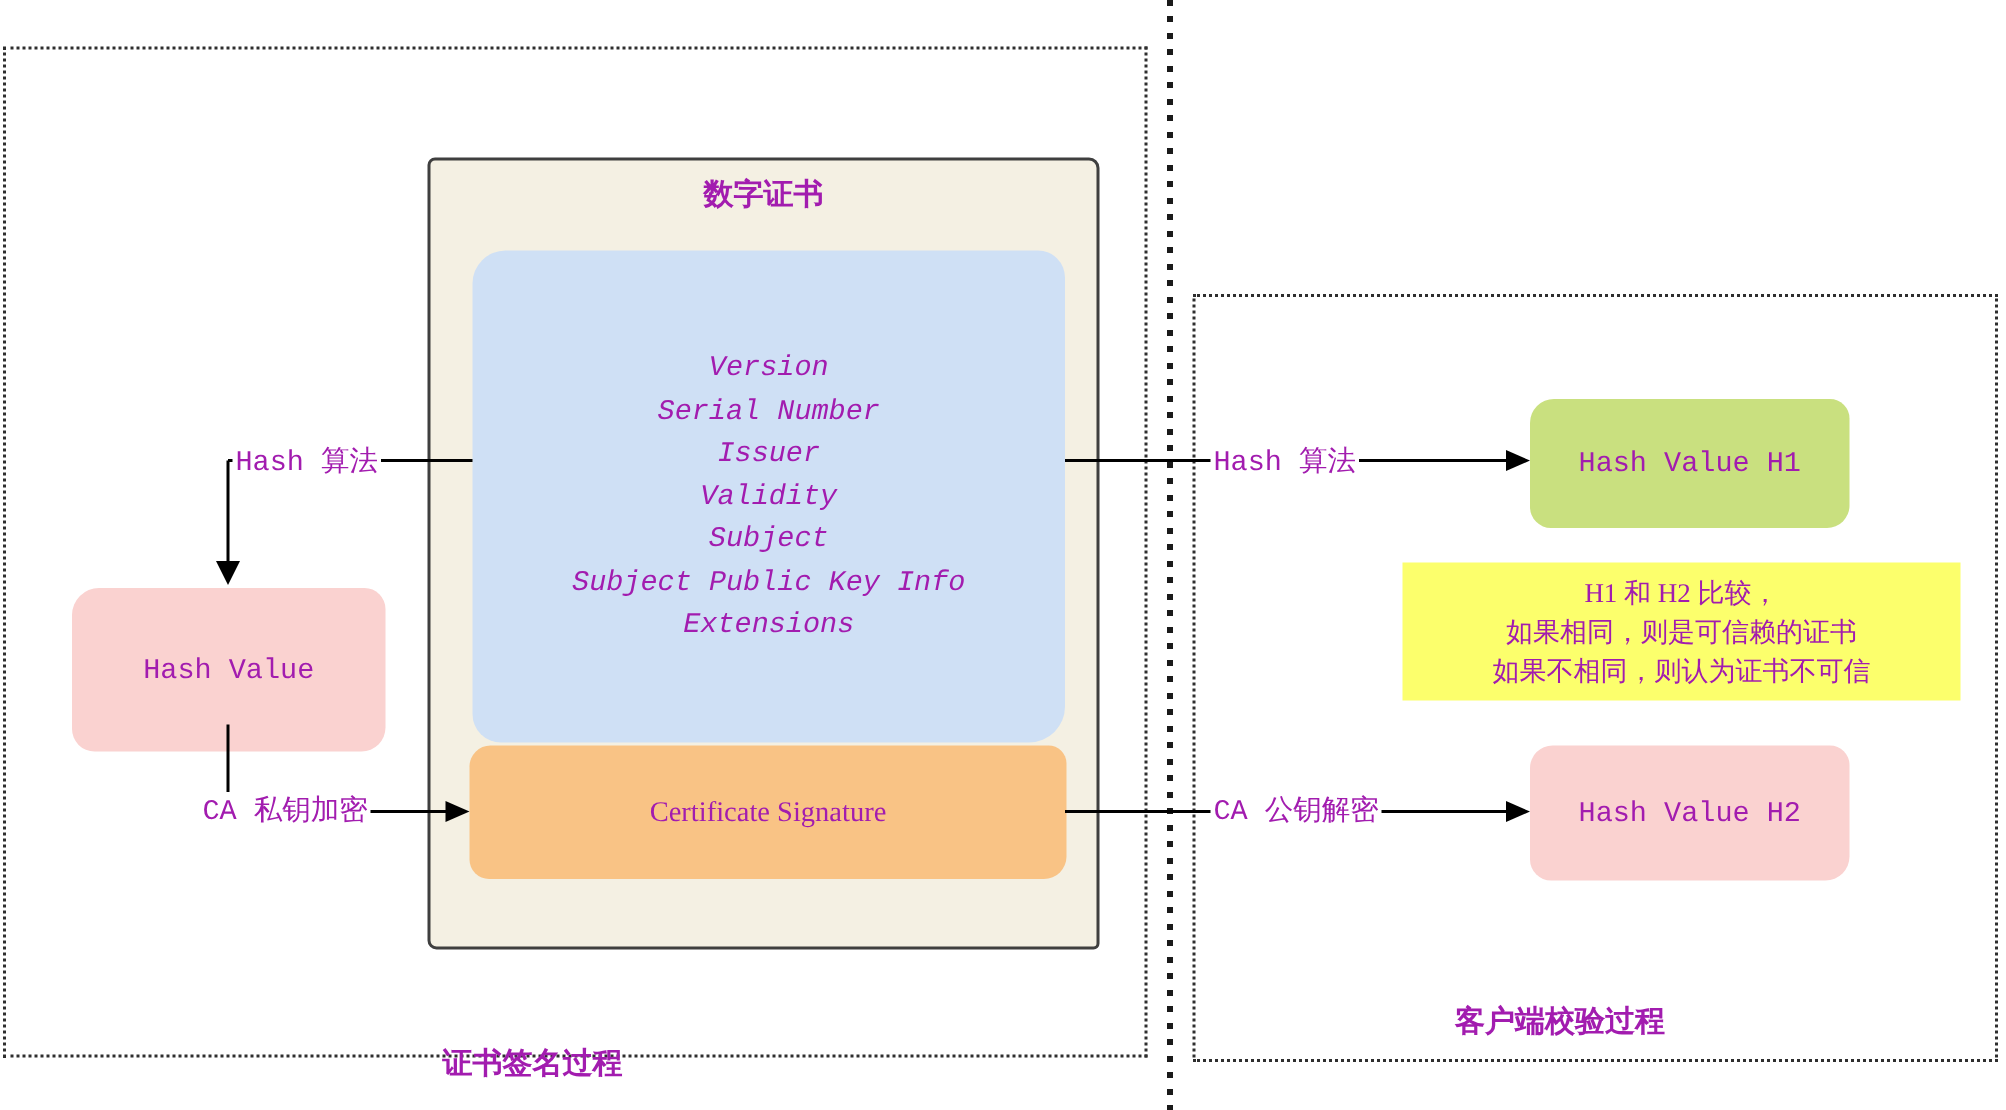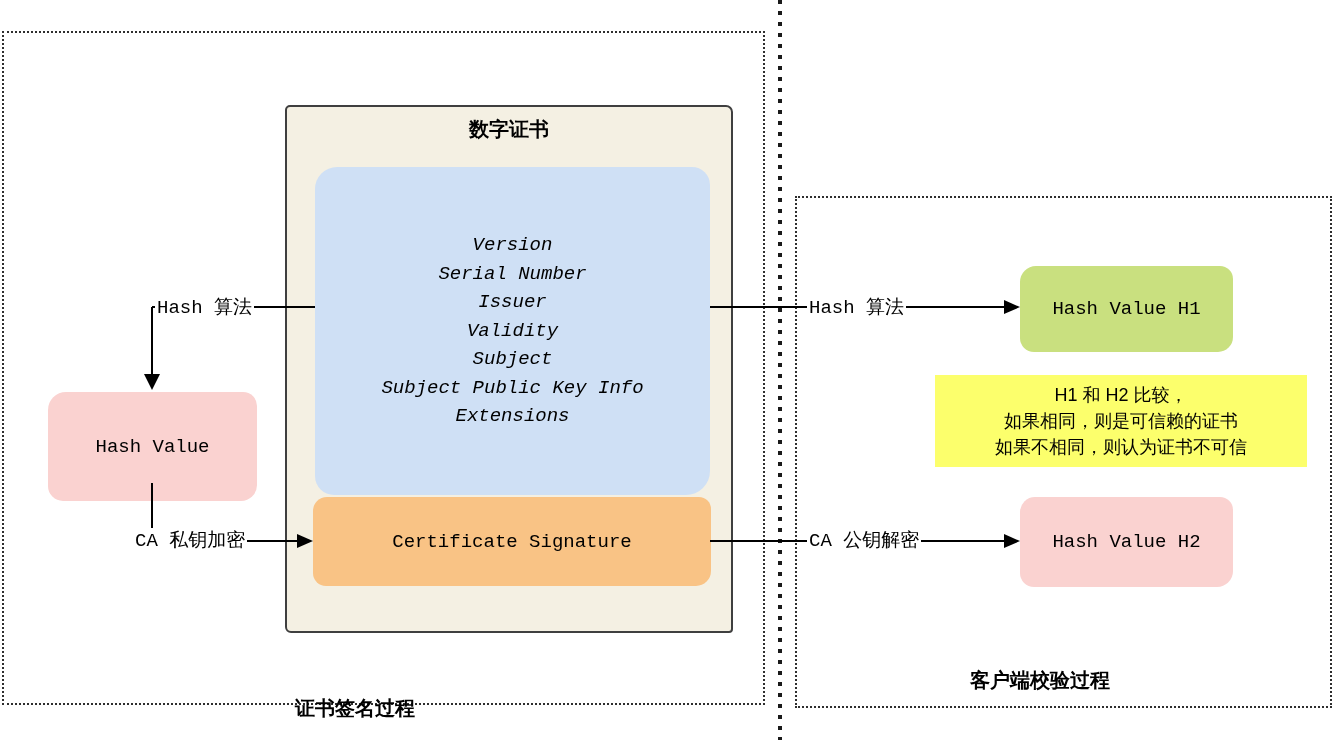--- a/index.html
+++ b/index.html
@@ -1,19 +1,19 @@
 <!DOCTYPE html>
 <html><head>
 <meta charset="utf-8">
 <style>
   * { box-sizing: border-box; margin: 0; padding: 0; }
   body { background: #ffffff; font-family: "Liberation Sans", sans-serif; }
   #canvas {
     position: relative; width: 1337px; height: 740px;
-    background: #ffffff; overflow: hidden; color: #000000;
+    background: #ffffff; overflow: hidden; color: #a21caf;
   }
   .dotted-region { position: absolute; border: 2px dotted #2e2e2e; background: transparent; }
   #left-region  { left: 2px;  top: 31px;  width: 763px; height: 674px; }
   #right-region { left: 795px; top: 196px; width: 537px; height: 512px; }
   #center-divider {
     position: absolute; left: 778px; top: 0; width: 4px; height: 740px;
     background: repeating-linear-gradient(to bottom, #1a1a1a 0 4px, transparent 4px 11px);
   }
   #cert-box {
     position: absolute; left: 285px; top: 105px; width: 448px; height: 528px;
@@ -31,42 +31,42 @@
     font-family: "Liberation Mono", "DejaVu Sans Mono", monospace; font-size: 19px;
   }
   #fields-box {
     left: 315px; top: 167px; width: 395px; height: 328px;
     background: #cfe0f5; border-radius: 22px 18px 24px 19px;
     line-height: 28.6px;
     font-style: italic;
   }
   #signature-box {
     left: 313px; top: 497px; width: 398px; height: 89px;
-    background: #f9c385; border-radius: 14px 12px 15px 13px;
+    background: #f9c385; border-radius: 14px 12px 15px 13px; font-family: Liberation Serif, serif;
   }
   #hash-value-box {
     left: 48px; top: 392px; width: 209px; height: 109px;
     background: #fad2d0; border-radius: 18px 14px 16px 15px;
   }
   #h1-box {
     left: 1020px; top: 266px; width: 213px; height: 86px;
     background: #c9e07f; border-radius: 16px 13px 15px 14px;
   }
   #h2-box {
     left: 1020px; top: 497px; width: 213px; height: 90px;
     background: #fad2d0; border-radius: 15px 13px 16px 14px;
   }
   #note-box {
     position: absolute; left: 935px; top: 375px; width: 372px; height: 92px;
     background: #fcff6c; display: flex; flex-direction: column;
     align-items: center; justify-content: center; text-align: center;
     font-size: 18px; line-height: 26px;
     font-family: "Liberation Sans", sans-serif;
   }
-  .note-mixed { font-family: Liberation Sans, sans-serif; text-align: right; }
+  .note-mixed { font-family: Liberation Serif, serif; text-align: right; }
   .line { position: absolute; background: #000; z-index: 5; }
   .arrowhead { position: absolute; width: 0; height: 0; z-index: 5; }
   .arrow-right { border-top: 7px solid transparent; border-bottom: 7px solid transparent; border-left: 16px solid #000; }
   .arrow-down  { border-left: 8px solid transparent; border-right: 8px solid transparent; border-top: 16px solid #000; }
   .edge-label {
     position: absolute; z-index: 6; background: #ffffff; padding: 0 2px;
     font-family: "Liberation Mono", "DejaVu Sans Mono", monospace;
     font-size: 19px; line-height: 26px; white-space: nowrap;
   }
   .caption {

